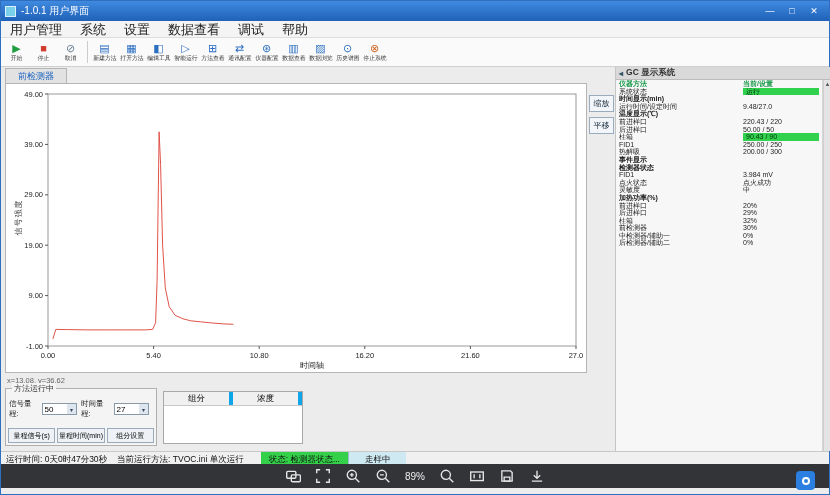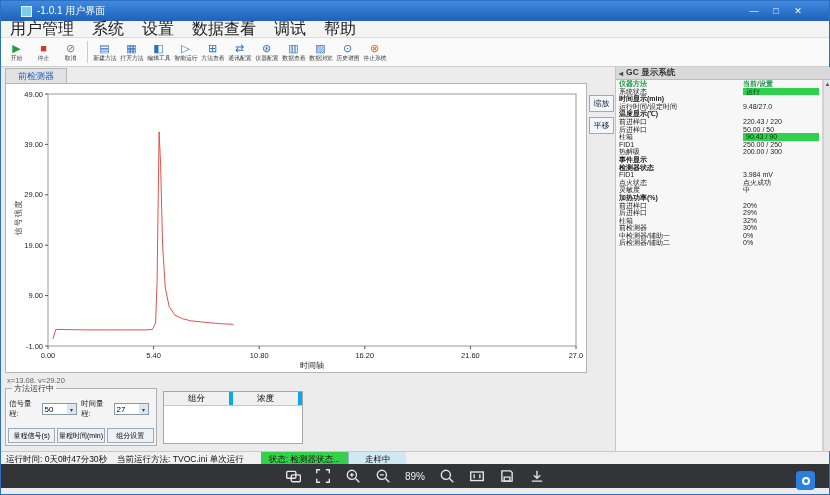--- a/index.html
+++ b/index.html
@@ -1,23 +1,23 @@
 <!DOCTYPE html>
 <html><head>
 <meta charset="utf-8">
 <style>
 *{margin:0;padding:0;box-sizing:border-box}
 html,body{width:830px;height:495px;overflow:hidden}
 body{font-family:"Liberation Sans",sans-serif;position:relative;background:#ececec}
 .win{position:absolute;inset:0;border:1px solid #2f6fc0}
-.titlebar{position:absolute;left:0;top:0;right:0;height:20px;background:linear-gradient(#3f8ae0,#1f61b8);color:#fff;display:flex;align-items:center;padding:0 20px;font-size:10px}
+.titlebar{position:absolute;left:0;top:0;right:0;height:20px;background:linear-gradient(#3f8ae0,#1f61b8);color:#fff;display:flex;align-items:center;padding:0 4px;font-size:10px}
 .appicon{width:11px;height:11px;background:#7ad0e8;border:1px solid #d8f3ff;margin-right:5px}
 .winctl{margin-left:auto;display:flex}
 .winctl span{width:22px;text-align:center;font-size:9px;line-height:18px}
-.menubar{position:absolute;left:0;top:20px;right:0;height:17px;background:#f4f4f4;border-bottom:1px solid #ddd;display:flex;align-items:flex-end;font-size:16px;color:#222}
+.menubar{position:absolute;left:0;top:20px;right:0;height:17px;background:#f4f4f4;border-bottom:1px solid #ddd;display:flex;align-items:flex-start;font-size:13px;color:#222}
 .mi{padding:0 9px;line-height:17px}
 .toolbar{position:absolute;left:0;top:37px;right:0;height:29px;background:#fafafa;border-bottom:1px solid #cfcfcf;display:flex;align-items:center;padding-left:2px}
 .titem{width:27px;height:27px;display:flex;flex-direction:column;align-items:center;justify-content:center}
 .ticon{font-size:11px;line-height:12px}
 .tlabel{font-size:6.5px;color:#333;white-space:nowrap;transform:scale(.9)}
 .tsep{width:1px;height:22px;background:#ccc;margin:0 3px}
 .content{position:absolute;left:0;top:66px;width:614px;height:384px;background:#ececec}
 .chart-tab{position:absolute;left:4px;top:1px;width:62px;height:15px;background:#e2e2e2;border:1px solid #b5b5b5;border-bottom:none;color:#1b62c0;font-size:9px;display:flex;align-items:center;justify-content:center}
 .chart-panel{position:absolute;left:4px;top:16px;width:582px;height:290px;background:#fff;border:1px solid #b5b5b5}
 .chart-panel svg{width:100%;height:100%}
@@ -172,21 +172,21 @@
           <text x="464.40000000000003" y="274" text-anchor="middle" font-size="7.5" fill="#222">21.60</text>
           <line x1="570" y1="262" x2="570" y2="265" stroke="#555"></line>
           <text x="570" y="274" text-anchor="middle" font-size="7.5" fill="#222">27.0</text>
           <text x="306" y="284" text-anchor="middle" font-size="8" fill="#222">时间轴</text>
           <polyline points="46.9,254.9 49.8,245.4 61.6,245.6 81.1,245.9 100.7,245.9 120.2,245.9 139.8,245.9 146.6,245.4 149.6,238.8 151.1,196.5 153.1,47.8 154.6,80.6 156.6,161.2 159.3,204.0 163.2,222.7 169.1,231.3 176.9,234.8 184.8,236.8 194.5,237.8 204.3,238.8 216.0,239.8 227.4,240.3" fill="none" stroke="#e0534a" stroke-width="1"></polyline>
         </svg>
       <div class="ylab">信号强度</div>
     </div>
     <button class="sidebtn" style="left:588px;top:28px">缩放</button>
     <button class="sidebtn" style="left:588px;top:50px">平移</button>
-    <div class="readout">x=13.08, y=29.20</div>
+    <div class="readout">x=13.08, y=36.62</div>
 
     <div class="groupbox">
       <div class="grouptitle">方法运行中</div>
       <div class="fieldrow">
         <div class="fld">
           <label>信号量程:</label>
           <div class="spin">
             <span>50</span>
             <span class="arr">▾</span>
           </div>

